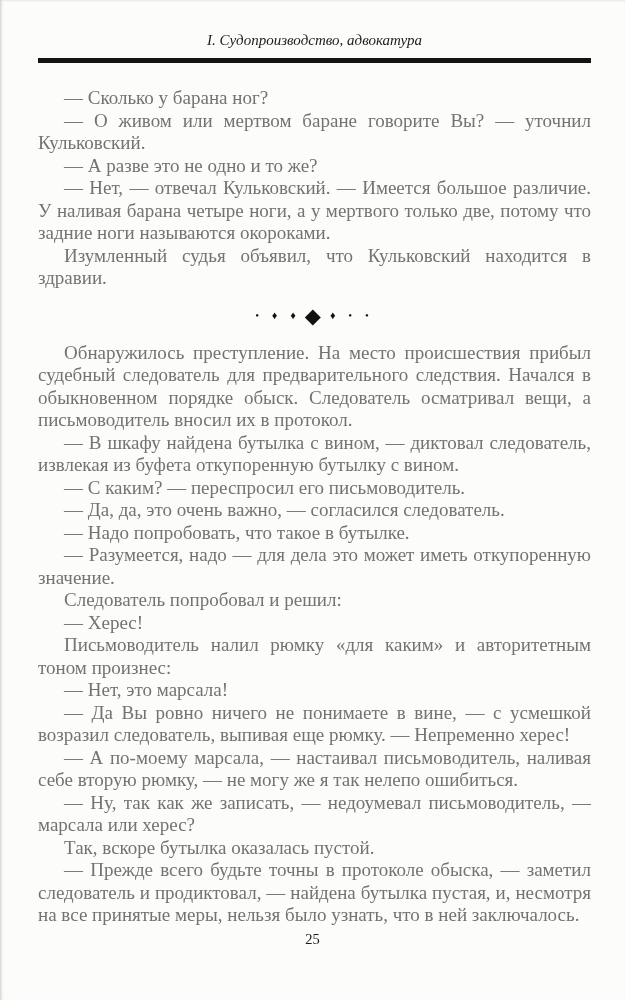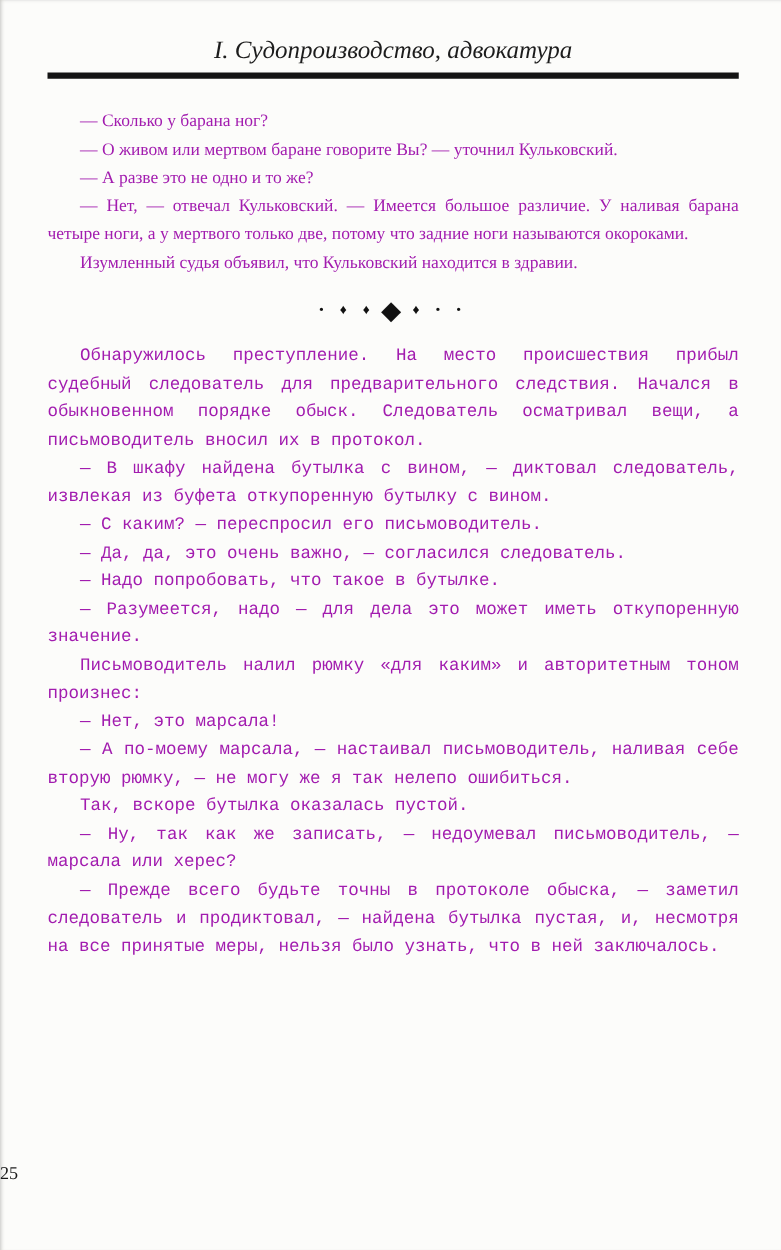--- a/index.html
+++ b/index.html
@@ -16,37 +16,37 @@
     overflow: hidden;
     box-shadow: inset 3px 0 3px -2px #c9c9c6, inset 0 2px 3px -2px #d8d8d5;
   }
   .content {
     padding: 0 34px 0 38px;
   }
   .running-header {
     padding-top: 30px;
     text-align: center;
     font-style: italic;
-    font-size: 20px;
+    font-size: 15px;
     line-height: 20px;
     color: #1c1c1c;
   }
   .header-rule {
     margin-top: 8px;
     height: 5px;
     background: #141414;
   }
   .story-1 { margin-top: 24px; }
-  .story-2 { margin-top: 13px; font-family: Liberation Mono, monospace; }
+  .story-2 { margin-top: 13px; }
   p.para {
-    font-size: 14px;
+    font-size: 19px;
     line-height: 22.5px;
     text-align: justify;
     text-indent: 26px;
-    color: #a21caf;
+    color: #737373;
   }
   .section-divider {
     margin: 14px 0 12px 0;
     text-align: center;
     color: #111111;
     white-space: nowrap;
   }
   .div-small {
     font-size: 11px;
     letter-spacing: 5px;
@@ -55,20 +55,21 @@
   .div-big {
     font-size: 21px;
     letter-spacing: 5px;
     vertical-align: -1px;
   }
   .page-number {
     position: absolute;
     left: 0;
     right: 0;
     bottom: 52px;
+    text-align: center;
     font-size: 14.5px;
     color: #1a1a1a;
   }
 </style>
 </head>
 <body>
 
 <div class="page">
   <div class="content">
 
@@ -92,24 +93,27 @@
       <span class="div-small">♦ • •</span>
     </div>
 
     <section class="story story-2">
       <p class="para">Обнаружилось преступление. На место происшествия прибыл судебный следователь для предварительного следствия. Начался в обыкновенном порядке обыск. Следователь осматривал вещи, а письмоводитель вносил их в протокол.</p>
       <p class="para">— В шкафу найдена бутылка с вином, — диктовал следователь, извлекая из буфета откупоренную бутылку с вином.</p>
       <p class="para">— С каким? — переспросил его письмоводитель.</p>
       <p class="para">— Да, да, это очень важно, — согласился следователь.</p>
       <p class="para">— Надо попробовать, что такое в бутылке.</p>
       <p class="para">— Разумеется, надо — для дела это может иметь откупоренную значение.</p>
+      <p class="para">Следователь попробовал и решил:</p>
+      <p class="para">— Херес!</p>
       <p class="para">Письмоводитель налил рюмку «для каким» и авторитетным тоном произнес:</p>
       <p class="para">— Нет, это марсала!</p>
+      <p class="para">— Да Вы ровно ничего не понимаете в вине, — с усмешкой возразил следователь, выпивая еще рюмку. — Непременно херес!</p>
       <p class="para">— А по-моему марсала, — настаивал письмоводитель, наливая себе вторую рюмку, — не могу же я так нелепо ошибиться.</p>
+      <p class="para">— Ну, так как же записать, — недоумевал письмоводитель, — марсала или херес?</p>
       <p class="para">Так, вскоре бутылка оказалась пустой.</p>
-      <p class="para">— Ну, так как же записать, — недоумевал письмоводитель, — марсала или херес?</p>
       <p class="para">— Прежде всего будьте точны в протоколе обыска, — заметил следователь и продиктовал, — найдена бутылка пустая, и, несмотря на все принятые меры, нельзя было узнать, что в ней заключалось.</p>
     </section>
 
   </div>
 
   <div class="page-number">25</div>
 </div>
 
 </body></html>

